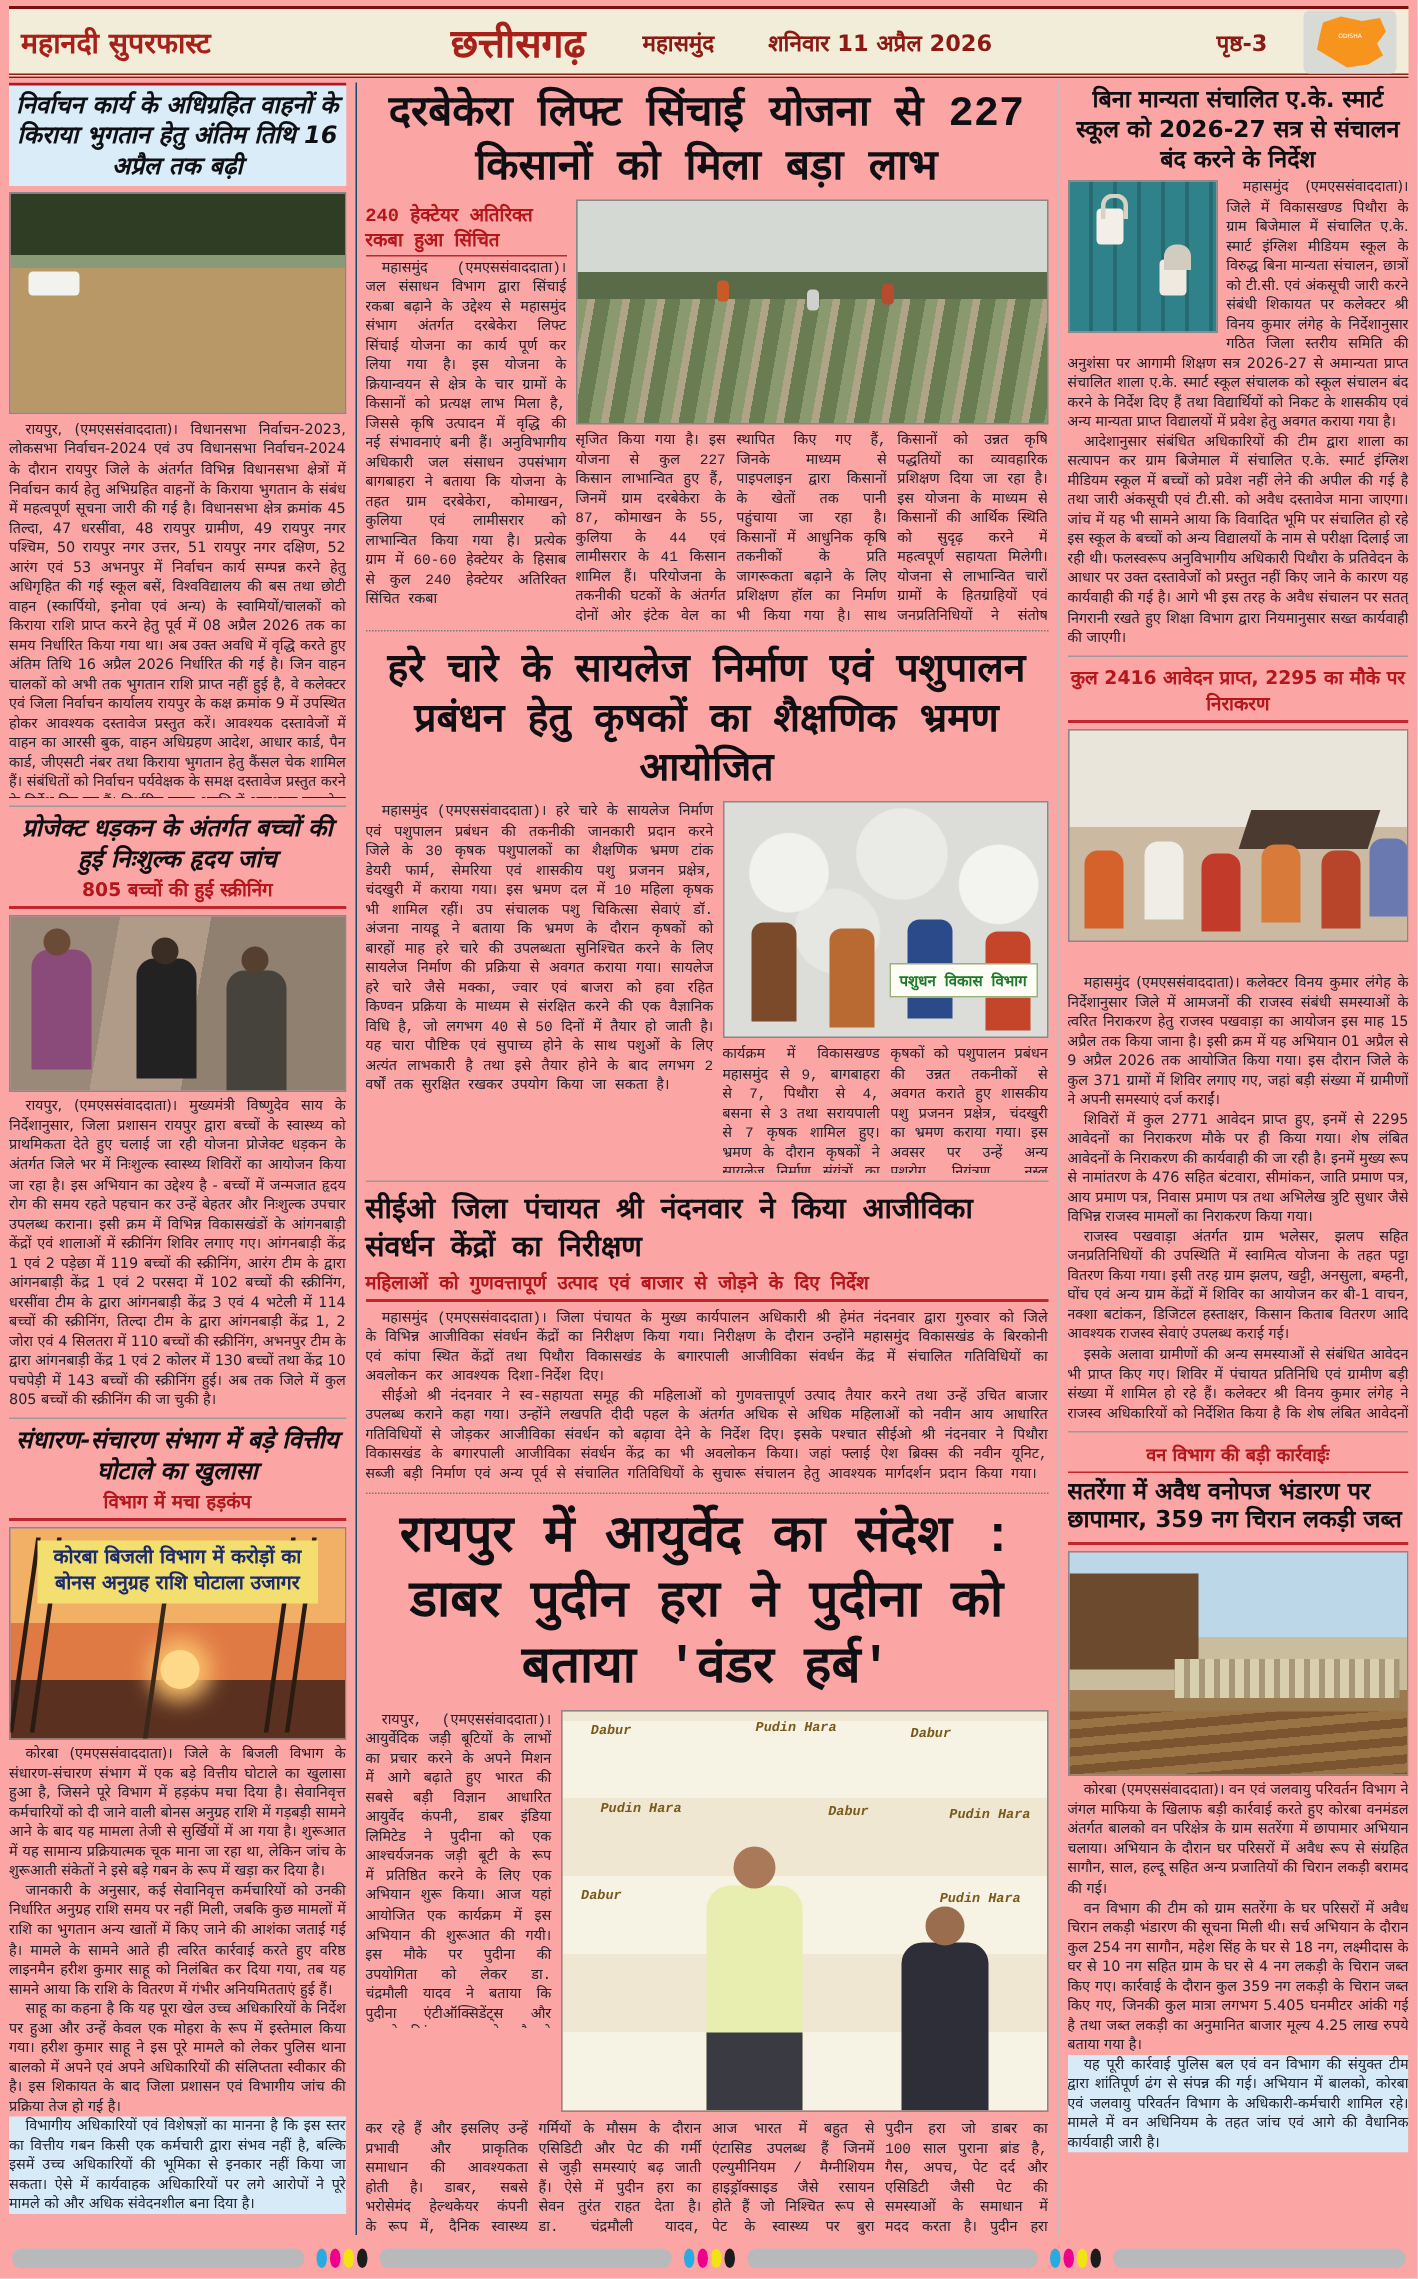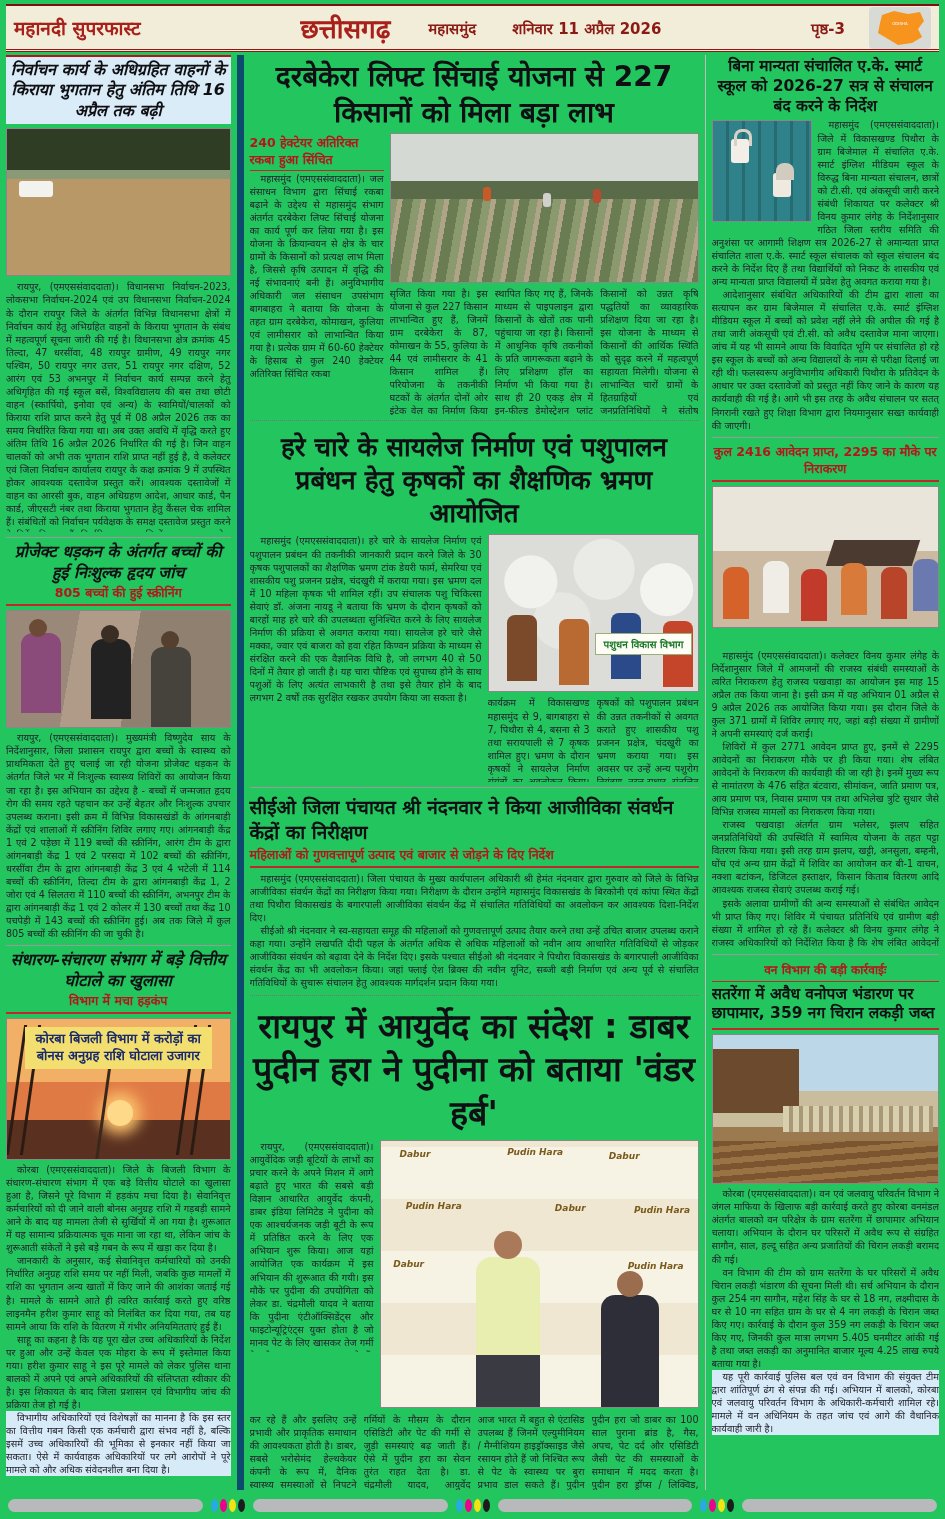--- a/index.html
+++ b/index.html
@@ -1,21 +1,21 @@
 <!DOCTYPE html>
 <html lang="hi"><head>
 <meta charset="utf-8">
 <style>
   * { box-sizing: border-box; margin: 0; padding: 0; }
   html,body { background:#e9e9e9; }
   .page {
     position: relative;
     width: 945px; height: 1519px;
     margin: 0 auto;
-    background: #22c55e;
+    background: #fca5a5;
     font-family: "DejaVu Sans", sans-serif;
     color: #1c1c24;
     overflow: hidden;
     padding: 4px 6px 0 6px;
   }
   
   .masthead {
     display: flex; align-items: center; gap: 10px;
     background: #f2edd8;
     border-top: 2px solid #7a1010;
@@ -26,21 +26,21 @@
   .mh-edition { font-size: 26px; font-weight: bold; color: #a8201a; margin-left: 150px; }
   .mh-city { font-size: 15px; font-weight: bold; color: #8b1a14; margin-left: 28px; }
   .mh-date { font-size: 15px; font-weight: bold; color: #8b1a14; margin-left: 26px; }
   .mh-page { font-size: 15px; font-weight: bold; color: #8b1a14; margin-left: auto; }
   .mh-map { width: 62px; height: 42px; background: #d8dad6; border-radius: 4px;
             display:flex; align-items:center; justify-content:center; margin-left: 14px; }
   
   .content { display: flex; gap: 6px; height: 1435px; margin-top: 3px; }
   .col { overflow: hidden; height: 100%; }
   .col-left  { width: 225px; }
-  .col-center{ width: 470px; border-left: 7px solid #0c4a6e; border-right: 1px solid #bdbdbd; padding: 0 6px; }
+  .col-center{ width: 470px; border-left: 1px solid #0c4a6e; border-right: 1px solid #bdbdbd; padding: 0 6px; font-family: Liberation Mono, monospace; }
   .col-right { width: 228px; }
   article { display:block; }
   
   .body {
     font-size: 9.6px; line-height: 1.36; text-align: justify;
     color: #23232e;
   }
   .body p { text-indent: 11px; }
   .hl { font-weight: bold; color: #101014; text-align: center; line-height: 1.28; }
   .hl-left { font-size: 16px; font-style: italic; }
@@ -97,21 +97,21 @@
   
   .ph-silage { height: 158px;
     background: radial-gradient(circle at 20% 30%, #f1f1ee 0 26px, transparent 27px),
       radial-gradient(circle at 55% 22%, #eaeae6 0 30px, transparent 31px),
       radial-gradient(circle at 85% 35%, #f3f3f0 0 26px, transparent 27px),
       radial-gradient(circle at 35% 55%, #e6e6e2 0 28px, transparent 29px),
       #dcdcd8; }
   .ph-silage::before { content:""; position:absolute; left:18px; bottom:10px; width:30px; height:66px;
     background:#7a4a2a; border-radius:8px 8px 0 0;
     box-shadow: 52px 4px 0 #b86a32, 104px -2px 0 #2a4a8a, 156px 6px 0 #c4452a, 200px 2px 0 #3a6a4a; }
-  .banner-green { position:absolute; right:6px; bottom:36px; width:46%; background:#fdfdf6;
+  .banner-green { position:absolute; right:6px; bottom:26px; width:46%; background:#fdfdf6;
     border:1px solid #9ab07a; color:#1d7a2a; font-weight:bold; font-size:10px;
     text-align:center; padding:3px 1px; z-index:2; }
   
   .ph-dabur { height: 268px;
     background:
       repeating-linear-gradient(0deg, #f6f2e4 0 52px, #efe7d2 52px 104px),
       repeating-linear-gradient(90deg, rgba(180,150,90,.25) 0 2px, transparent 2px 118px);
   }
   .ph-dabur .brand { position:absolute; font-size:9px; font-weight:bold; color:#7a5a1a; font-style:italic; }
   .ph-dabur .man1 { position:absolute; left:30%; bottom:0; width:64px; height:150px;

